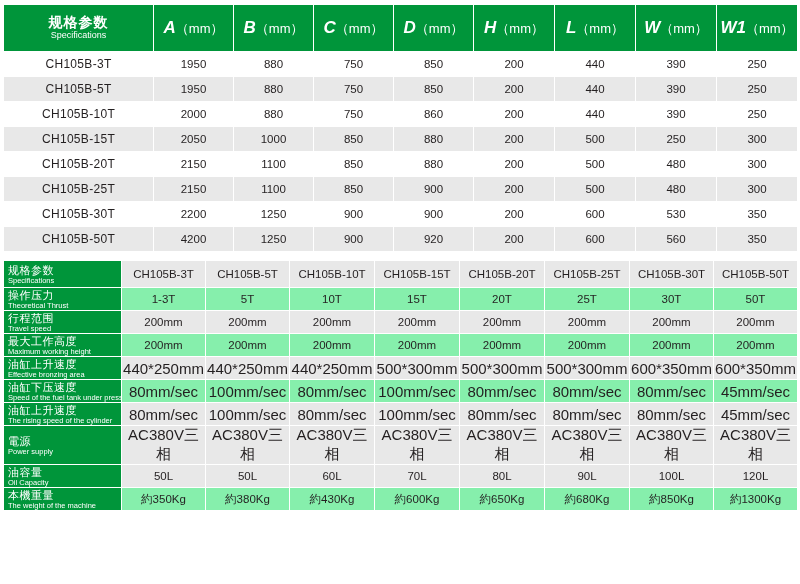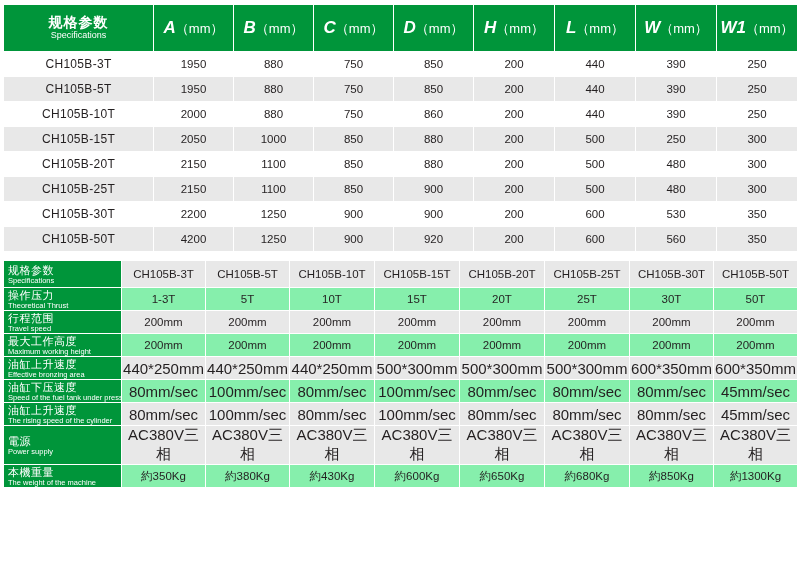--- a/index.html
+++ b/index.html
@@ -405,20 +405,34 @@
         <td class="val small">AC380V三相</td>
         <td class="val small">AC380V三相</td>
         <td class="val small">AC380V三相</td>
         <td class="val small">AC380V三相</td>
         <td class="val small">AC380V三相</td>
       </tr>
 
 
 
 
+      <tr class="even">
+        <td class="rowhead">
+          <span class="rh-cn">油容量</span>
+          <span class="rh-en">Oil Capacity</span>
+        </td>
+        <td class="val">50L</td>
+        <td class="val">50L</td>
+        <td class="val">60L</td>
+        <td class="val">70L</td>
+        <td class="val">80L</td>
+        <td class="val">90L</td>
+        <td class="val">100L</td>
+        <td class="val">120L</td>
+      </tr>
 
       <tr class="odd">
         <td class="rowhead">
           <span class="rh-cn">本機重量</span>
           <span class="rh-en">The weight of the machine</span>
         </td>
         <td class="val">約350Kg</td>
         <td class="val">約380Kg</td>
         <td class="val">約430Kg</td>
         <td class="val">約600Kg</td>

